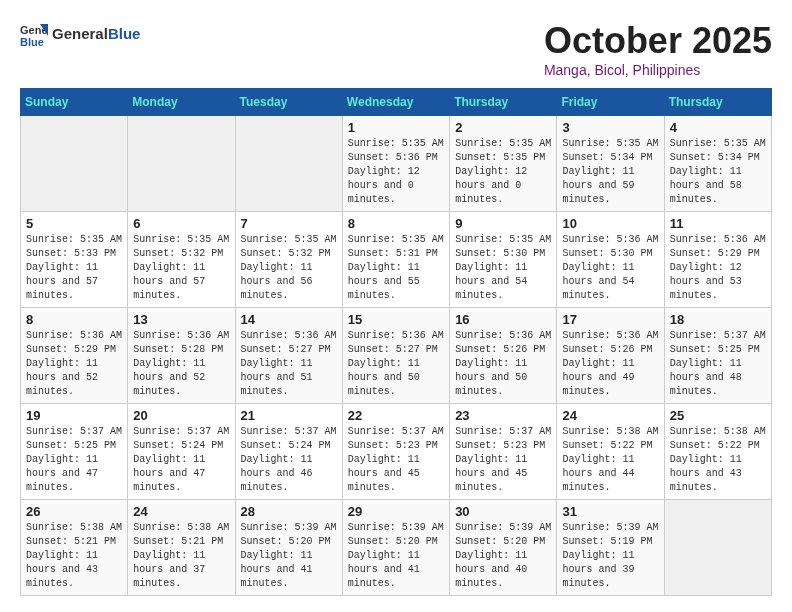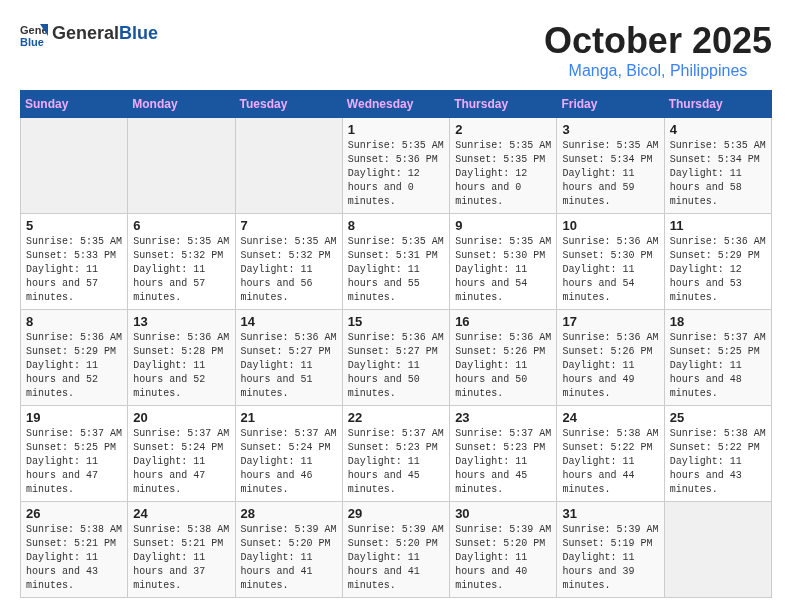--- a/index.html
+++ b/index.html
@@ -19,39 +19,39 @@
     .logo {
       display: flex;
       align-items: center;
       gap: 4px;
     }
     .logo-icon {
       width: 28px;
       height: 28px;
     }
     .title-area {
-      text-align: center;
+      text-align: left;
     }
     .month-title {
       font-size: 36px;
       font-weight: bold;
       color: #222;
     }
     .location-title {
-      font-size: 16px;
-      color: #3b82f6;
+      font-size: 14px;
+      color: #701a75;
     }
     table {
       width: 100%;
       border-collapse: collapse;
       table-layout: fixed;
     }
     thead tr th {
       background-color: #1a56a0;
-      color: #f0abfc;
+      color: #5eead4;
       font-size: 12px;
       font-weight: bold;
       padding: 6px 4px;
       text-align: left;
       border: 1px solid #1a56a0;
     }
     tbody tr td {
       border: 1px solid #ccc;
       vertical-align: top;
       padding: 4px 5px;
@@ -84,21 +84,21 @@
 <body>
 
 <div class="header-area">
   <div class="logo">
     <svg class="logo-icon" viewBox="0 0 28 28">
       <text x="0" y="14" font-size="11" font-weight="bold" fill="#333">General</text>
       <text x="0" y="26" font-size="11" font-weight="bold" fill="#1a56a0">Blue</text>
       <polygon points="20,4 28,4 28,16" fill="#1a56a0"></polygon>
     </svg>
     <div>
-      <div style="font-size:18px; font-weight:bold; color:#333; line-height:1.1;">
+      <div style="font-size:15px; font-weight:bold; color:#333; line-height:1.1;">
         <span>General</span><span style="color:#1a56a0;">Blue</span>
       </div>
     </div>
   </div>
   <div class="title-area">
     <div class="month-title">October 2025</div>
     <div class="location-title">Manga, Bicol, Philippines</div>
   </div>
 </div>
 

